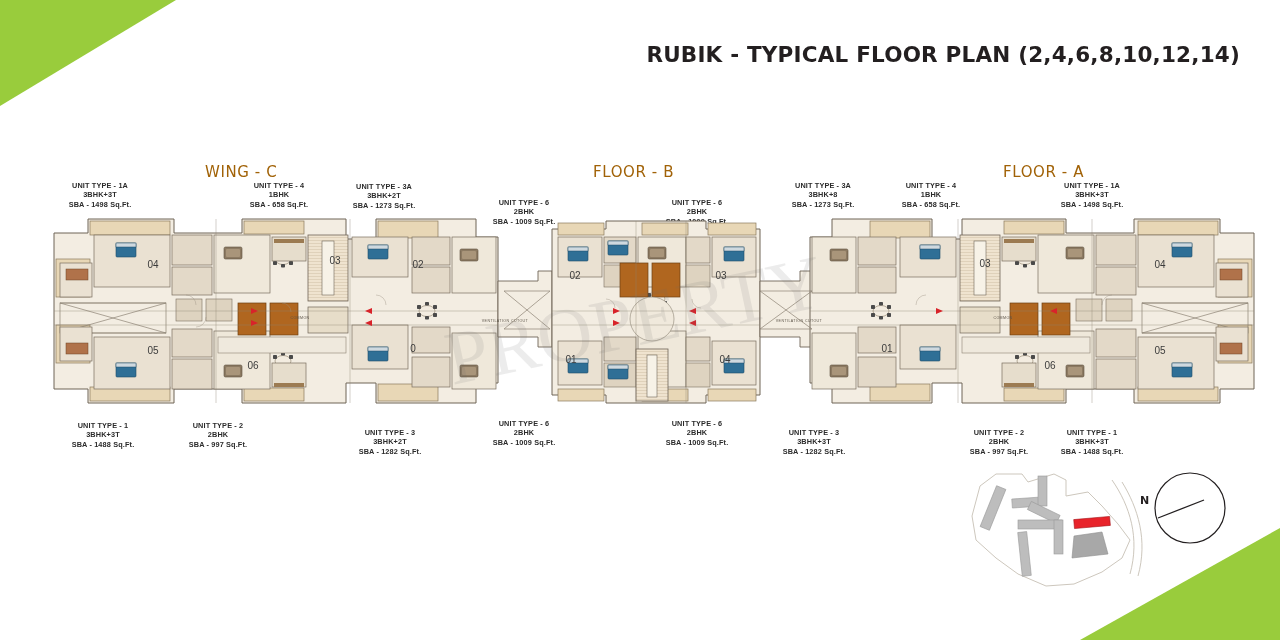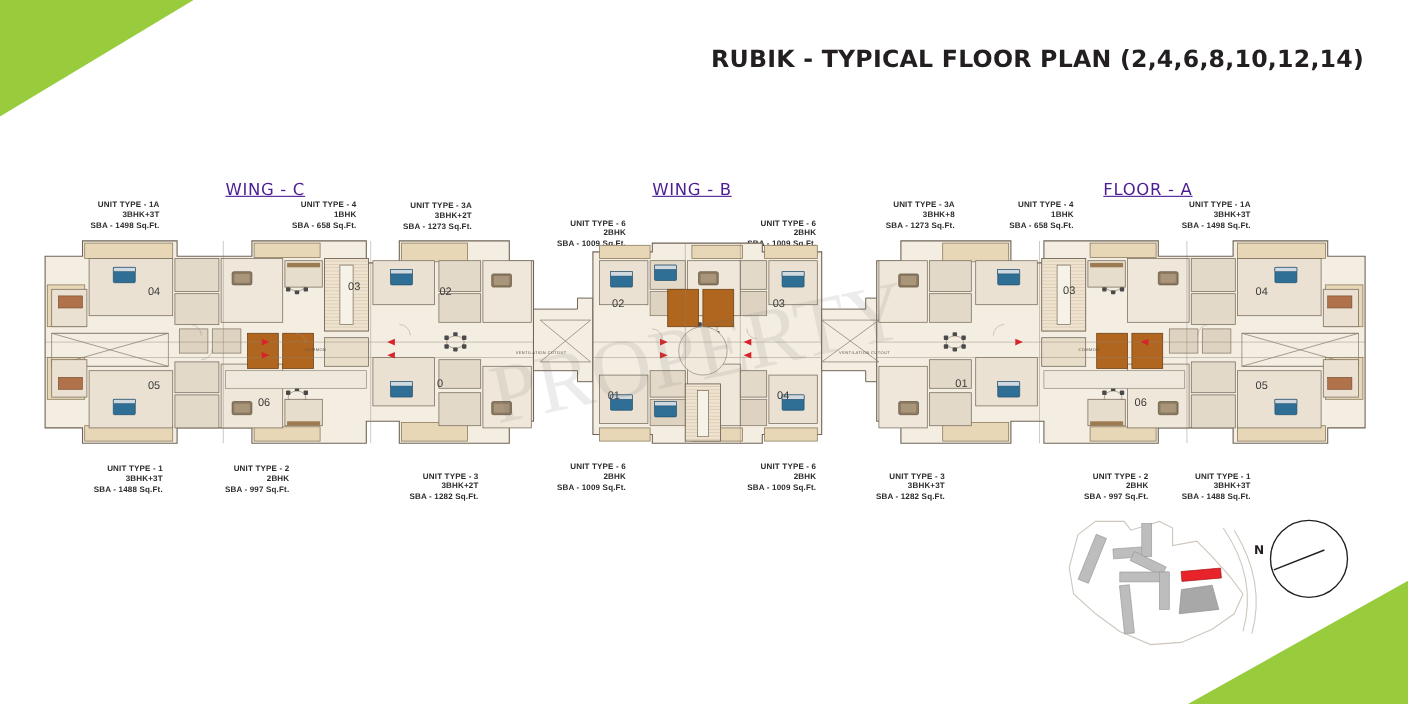--- a/index.html
+++ b/index.html
@@ -22,35 +22,35 @@
   #title{
     position:absolute;right:40px;top:42px;
     font-size:21.5px;letter-spacing:.2px;
     color:#231f20;font-weight:bold;white-space:nowrap;
     font-family:"DejaVu Sans", sans-serif;
     margin-left:32px;
   }
 
   
   .wing-label{
-    position:absolute;font-size:15px;color:#4c1d95;
+    position:absolute;font-size:15px;color:#a16207;
     font-family:"DejaVu Sans", sans-serif;
-    letter-spacing:.6px;white-space:nowrap;text-decoration:underline;
+    letter-spacing:.6px;white-space:nowrap;
   }
 
   
   .unit-note{
-    position:absolute;text-align:right;white-space:nowrap;
+    position:absolute;text-align:center;white-space:nowrap;
     font-size:7.3px;line-height:9.4px;color:#2b2b2b;
     font-weight:bold;letter-spacing:.15px;
   }
   .unit-note span{display:block;}
 
   
-  #plan-wrap{position:absolute;left:33px;top:207px;width:1216px;height:210px;}
+  #plan-wrap{position:absolute;left:46px;top:207px;width:1216px;height:210px;}
   #plan-svg{display:block;}
 
   
   #keyplan{position:absolute;left:962px;top:462px;width:210px;height:130px;}
   #compass{position:absolute;left:1152px;top:470px;width:76px;height:76px;}
   #compass-n{
     position:absolute;left:1140px;top:494px;
     font-size:11px;font-weight:bold;color:#231f20;
     font-family:"DejaVu Sans", sans-serif;
   }
@@ -71,21 +71,21 @@
   </svg>
 
   <svg class="wedge wedge-br" viewBox="0 0 200 112">
     <polygon points="200,0 200,112 0,112" fill="#99cc3c"></polygon>
   </svg>
 
   <div id="title">RUBIK - TYPICAL FLOOR PLAN (2,4,6,8,10,12,14)</div>
 
   <div id="wing-labels">
       <div class="wing-label" style="left: 205px; top: 163px;">WING - C</div>
-      <div class="wing-label" style="left: 593px; top: 163px;">WING - B</div>
+      <div class="wing-label" style="left: 593px; top: 163px;">FLOOR - B</div>
       <div class="wing-label" style="left: 1003px; top: 163px;">FLOOR - A</div>
     </div>
 
   <div id="notes-top">
       <div class="unit-note" style="left: 55px; top: 181px; width: 90px;">
         <span>UNIT TYPE - 1A</span>
         <span>3BHK+3T</span>
         <span>SBA - 1498 Sq.Ft.</span>
       </div>
       <div class="unit-note" style="left: 234px; top: 181px; width: 90px;">

